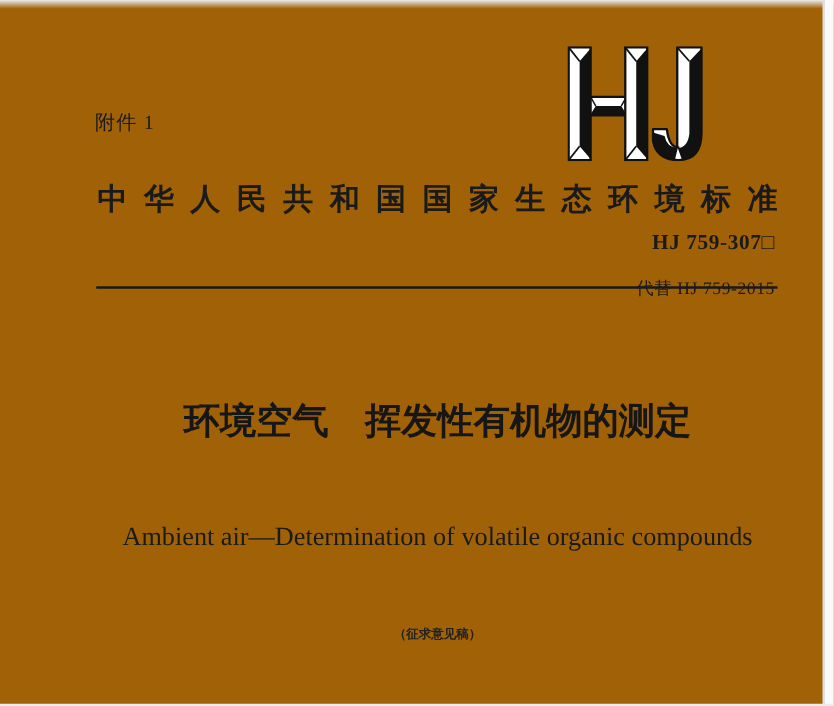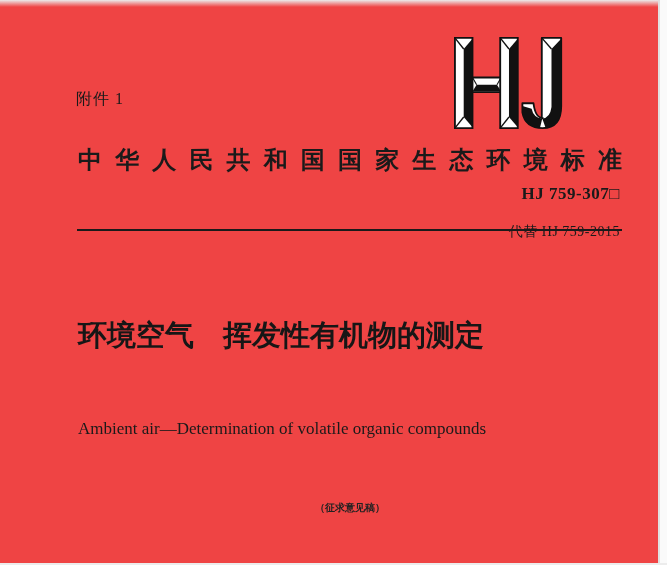--- a/index.html
+++ b/index.html
@@ -6,21 +6,21 @@
   body {
     width: 667px; height: 565px;
     background: #ffffff;
     font-family: "Liberation Serif", "DejaVu Serif", serif;
     color: #1a1a1a;
     overflow: hidden;
   }
   .page {
     position: relative;
     width: 667px; height: 565px;
-    background: #ef4444;
+    background: #a16207;
   }
   
   .scan-top {
     position: absolute; left: 0; top: 0; width: 667px; height: 7px;
     background: linear-gradient(to bottom, #ebebeb, rgba(253,253,253,0));
   }
   .edge-right {
     position: absolute; top: 0; bottom: 0; left: 658px; width: 2px;
     background: #e0e0e0;
   }
@@ -66,28 +66,29 @@
     margin-top: 18px; letter-spacing: 0.5px;
   }
 
   .rule {
     position: absolute; left: 77px; top: 229px; width: 545px; height: 2px;
     background: #1a1a1a; border: none; margin: 0; padding: 0;
   }
 
   .cn-title {
     position: absolute; left: 78px; top: 316px; width: 544px;
-    font-family: Liberation Mono, monospace;
+    text-align: center;
+    font-family: Liberation Sans, sans-serif;
     font-weight: 700;
     font-size: 29px; line-height: 43px;
     color: #161616;
   }
 
   .en-line1 { position: absolute; left: 78px; top: 419px; width: 544px;
-    font-size: 17px; line-height: 20px; }
+    text-align: center; font-size: 21px; line-height: 20px; }
   .en-line2 { position: absolute; left: 78px; top: 464px; width: 544px;
     text-align: center; font-size: 17px; line-height: 20px; }
 
   .draft {
     position: absolute; left: 78px; top: 498px; width: 544px;
     text-align: center;
     font-family: "Liberation Sans", "DejaVu Sans", sans-serif;
     font-weight: 700;
     font-size: 10px; line-height: 19px;
     color: #222;

